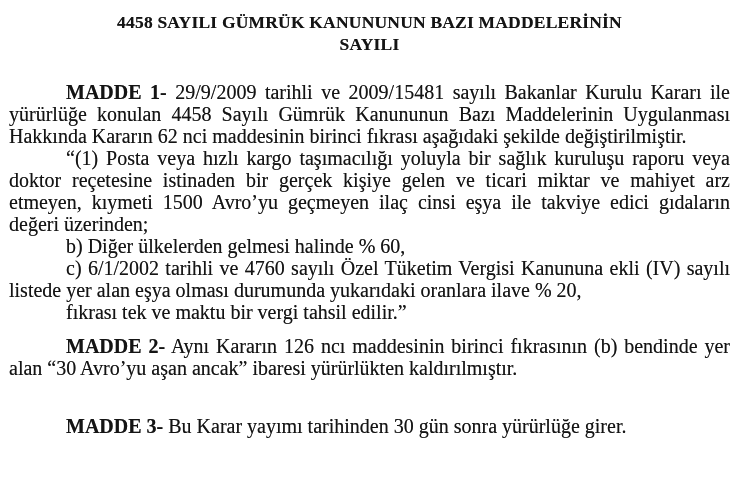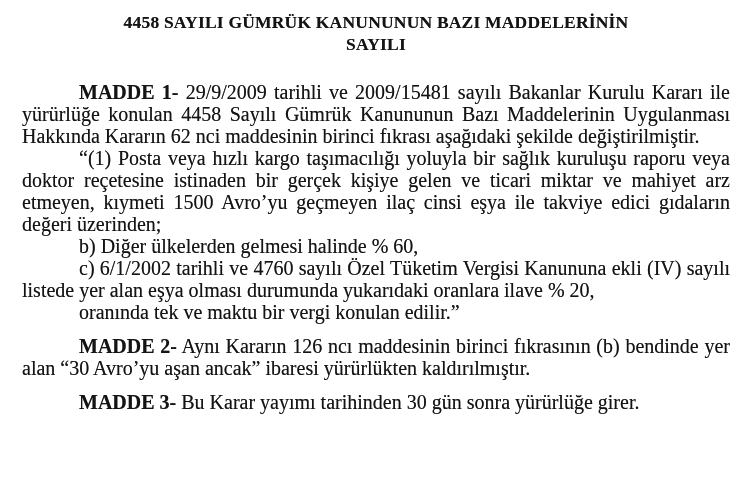--- a/index.html
+++ b/index.html
@@ -7,21 +7,21 @@
   body {
     width: 750px;
     height: 497px;
     overflow: hidden;
     font-family: "Liberation Serif", "DejaVu Serif", serif;
     color: #141414;
   }
   .page {
     width: 750px;
     height: 497px;
-    padding: 11px 20px 0 22px;
+    padding: 11px 20px 0 9px;
     background: #ffffff;
     overflow: hidden;
     
     text-shadow: 0 0 0.4px rgba(20,20,20,0.55);
   }
   .doc-title {
     text-align: center;
     font-weight: bold;
     font-size: 17.5px;
     line-height: 22px;
@@ -29,21 +29,21 @@
   }
   .doc-title .tline { display: block; }
   p.para {
     font-size: 20px;
     line-height: 22px;
     text-align: justify;
   }
   .indent { text-indent: 57px; }
   .mt-title { margin-top: 26px; }
   .mt-block { margin-top: 12px; }
-  .mt-block-sm { margin-top: 12px; }
+  .mt-block-sm { margin-top: 36px; }
   b.madde-label { font-weight: bold; }
 </style>
 </head>
 <body>
 
 <div class="page">
 
   <h1 class="doc-title">
     <span class="tline">4458 SAYILI GÜMRÜK KANUNUNUN BAZI MADDELERİNİN</span>
     <span class="tline">SAYILI</span>
@@ -51,20 +51,20 @@
 
   <p class="para indent mt-title"><b class="madde-label">MADDE 1-</b> <span>29/9/2009 tarihli ve 2009/15481 sayılı Bakanlar Kurulu Kararı ile yürürlüğe konulan 4458 Sayılı Gümrük Kanununun Bazı Maddelerinin Uygulanması Hakkında Kararın 62 nci maddesinin birinci fıkrası aşağıdaki şekilde değiştirilmiştir.</span></p>
 
   <p class="para indent">“(1) Posta veya hızlı kargo taşımacılığı yoluyla bir sağlık kuruluşu raporu veya doktor reçetesine istinaden bir gerçek kişiye gelen ve ticari miktar ve mahiyet arz etmeyen, kıymeti 1500 Avro’yu geçmeyen ilaç cinsi eşya ile takviye edici gıdaların değeri üzerinden;</p>
 
 
   <p class="para indent">b) Diğer ülkelerden gelmesi halinde % 60,</p>
 
   <p class="para indent">c) 6/1/2002 tarihli ve 4760 sayılı Özel Tüketim Vergisi Kanununa ekli (IV) sayılı listede yer alan eşya olması durumunda yukarıdaki oranlara ilave % 20,</p>
 
-  <p class="para indent">oranında tek ve maktu bir vergi konulan edilir.”</p>
+  <p class="para indent">fıkrası tek ve maktu bir vergi tahsil edilir.”</p>
 
   <p class="para indent mt-block"><b class="madde-label">MADDE 2-</b> <span>Aynı Kararın 126 ncı maddesinin birinci fıkrasının (b) bendinde yer alan “30 Avro’yu aşan ancak” ibaresi yürürlükten kaldırılmıştır.</span></p>
 
   <p class="para indent mt-block-sm"><b class="madde-label">MADDE 3-</b> <span>Bu Karar yayımı tarihinden 30 gün sonra yürürlüğe girer.</span></p>
 
 
 </div>
 
 </body></html>

